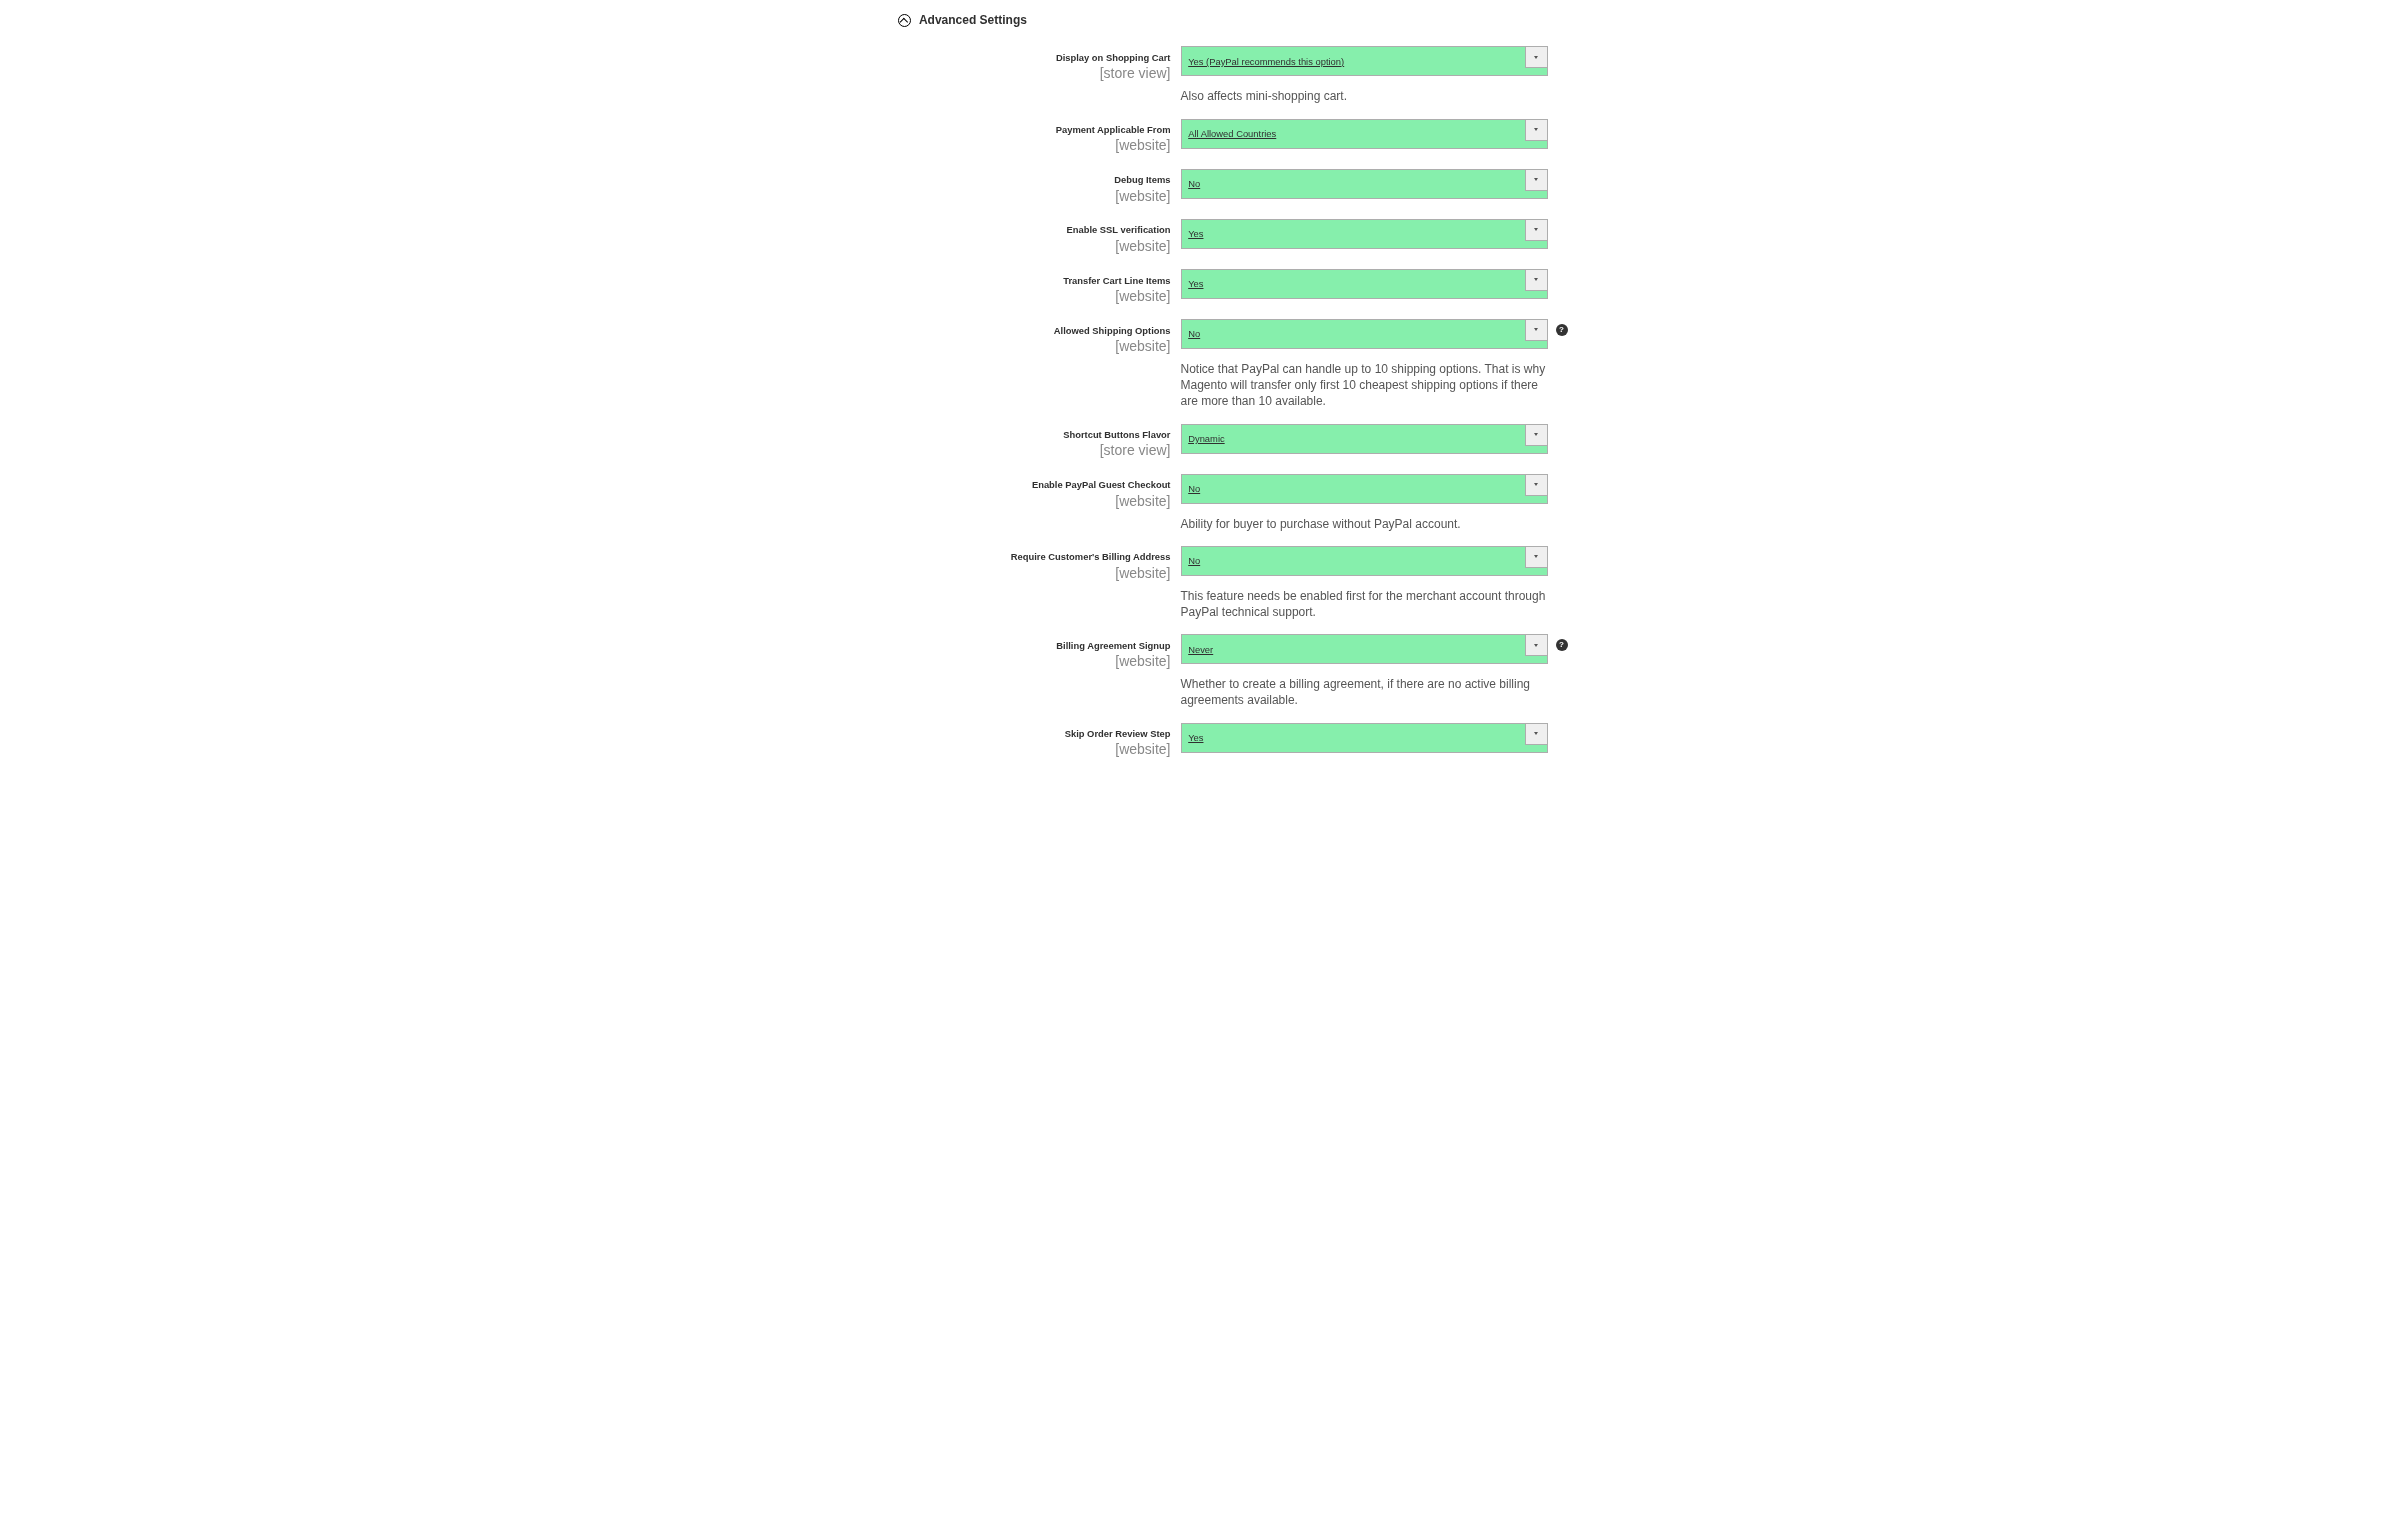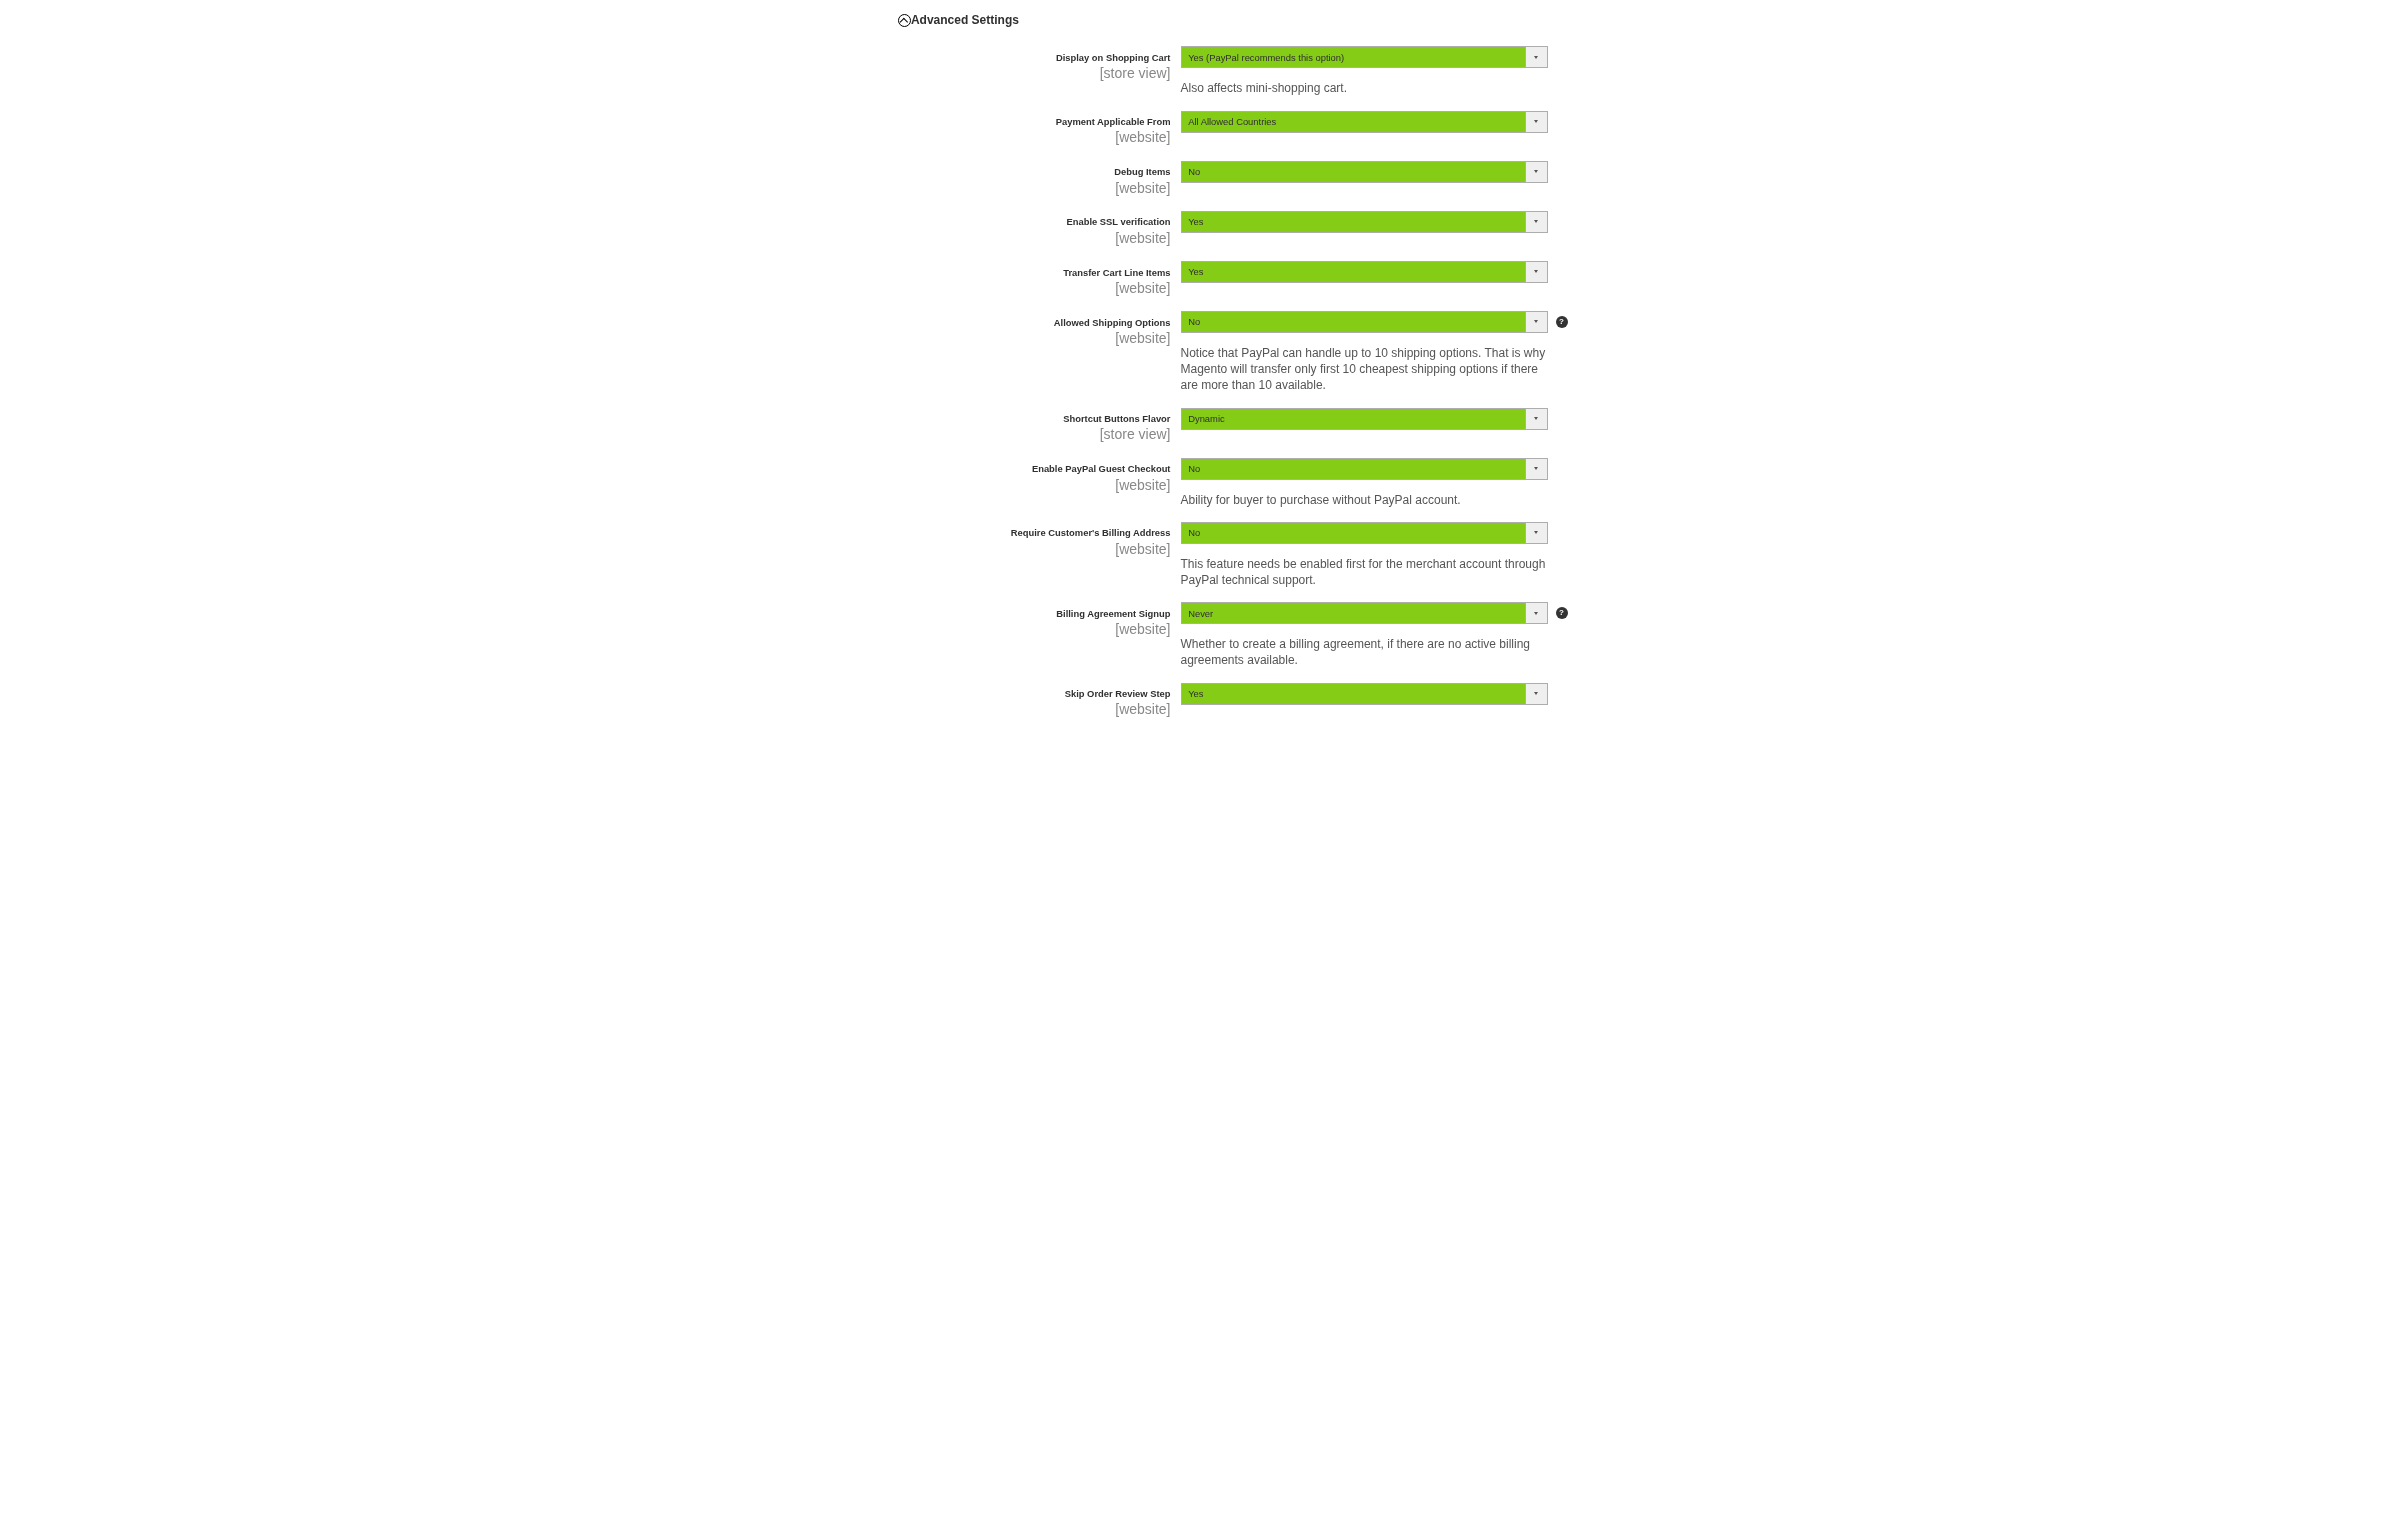--- a/index.html
+++ b/index.html
@@ -14,20 +14,21 @@
       padding: 13.4px 0;
     }
     .container {
       max-width: 804px;
       margin: 0 auto;
     }
     .section-header {
       display: flex;
       align-items: center;
       padding: 0 0 19px 99px;
+      gap: 8px;
     }
     .collapse-icon {
       width: 13.4px;
       height: 13.4px;
       border: 1px solid #000;
       border-radius: 50%;
       display: flex;
       align-items: center;
       justify-content: center;
       position: relative;
@@ -76,30 +77,31 @@
     .value-cell {
       width: 367px;
       flex-shrink: 0;
     }
     .select-wrapper {
       position: relative;
       width: 100%;
     }
     .select-field {
       width: 100%;
-      height: 22px;
+      height: 30px;
       border: 0.7px solid #adadad;
-      background: #84cc16;
+      background: #86efac;
       font-size: 9.4px;
       color: #303030;
       padding: 0 25.5px 0 6.7px;
       appearance: none;
       -webkit-appearance: none;
       cursor: pointer;
       font-family: inherit;
+      text-decoration: underline;
     }
     .select-arrow {
       position: absolute;
       right: 0;
       top: 0;
       width: 23px;
       height: 22px;
       background: #efefef;
       border-left: 0.7px solid #adadad;
       border-top: 0.7px solid #adadad;

